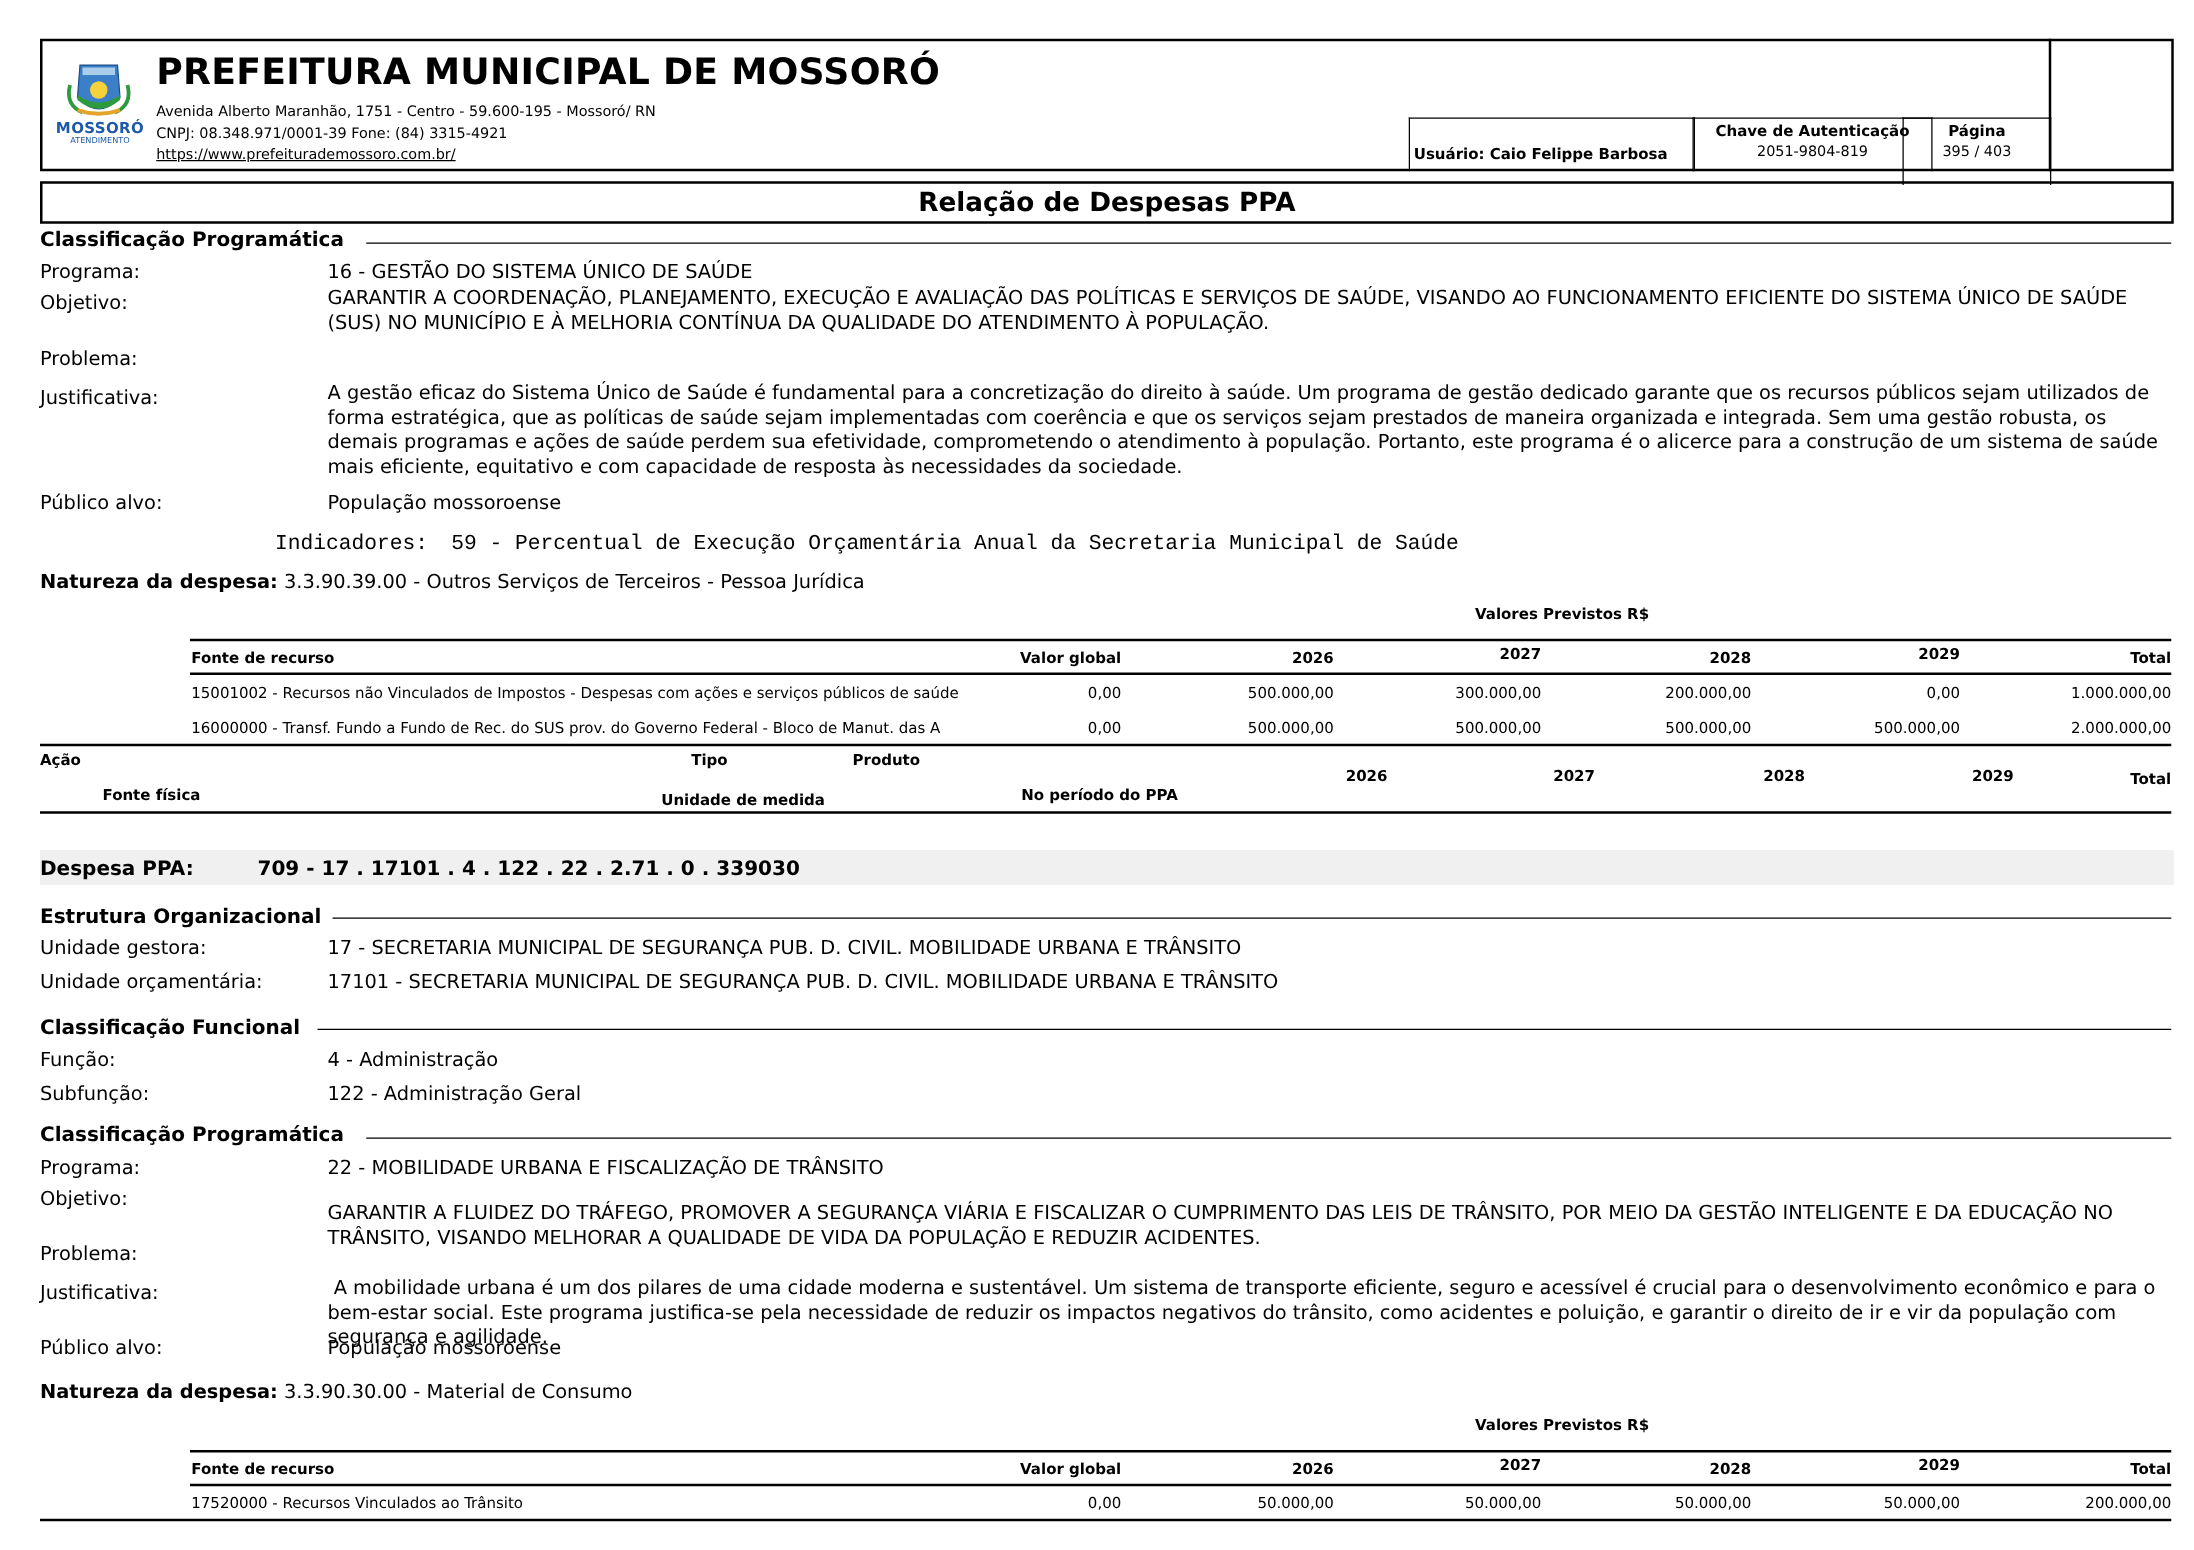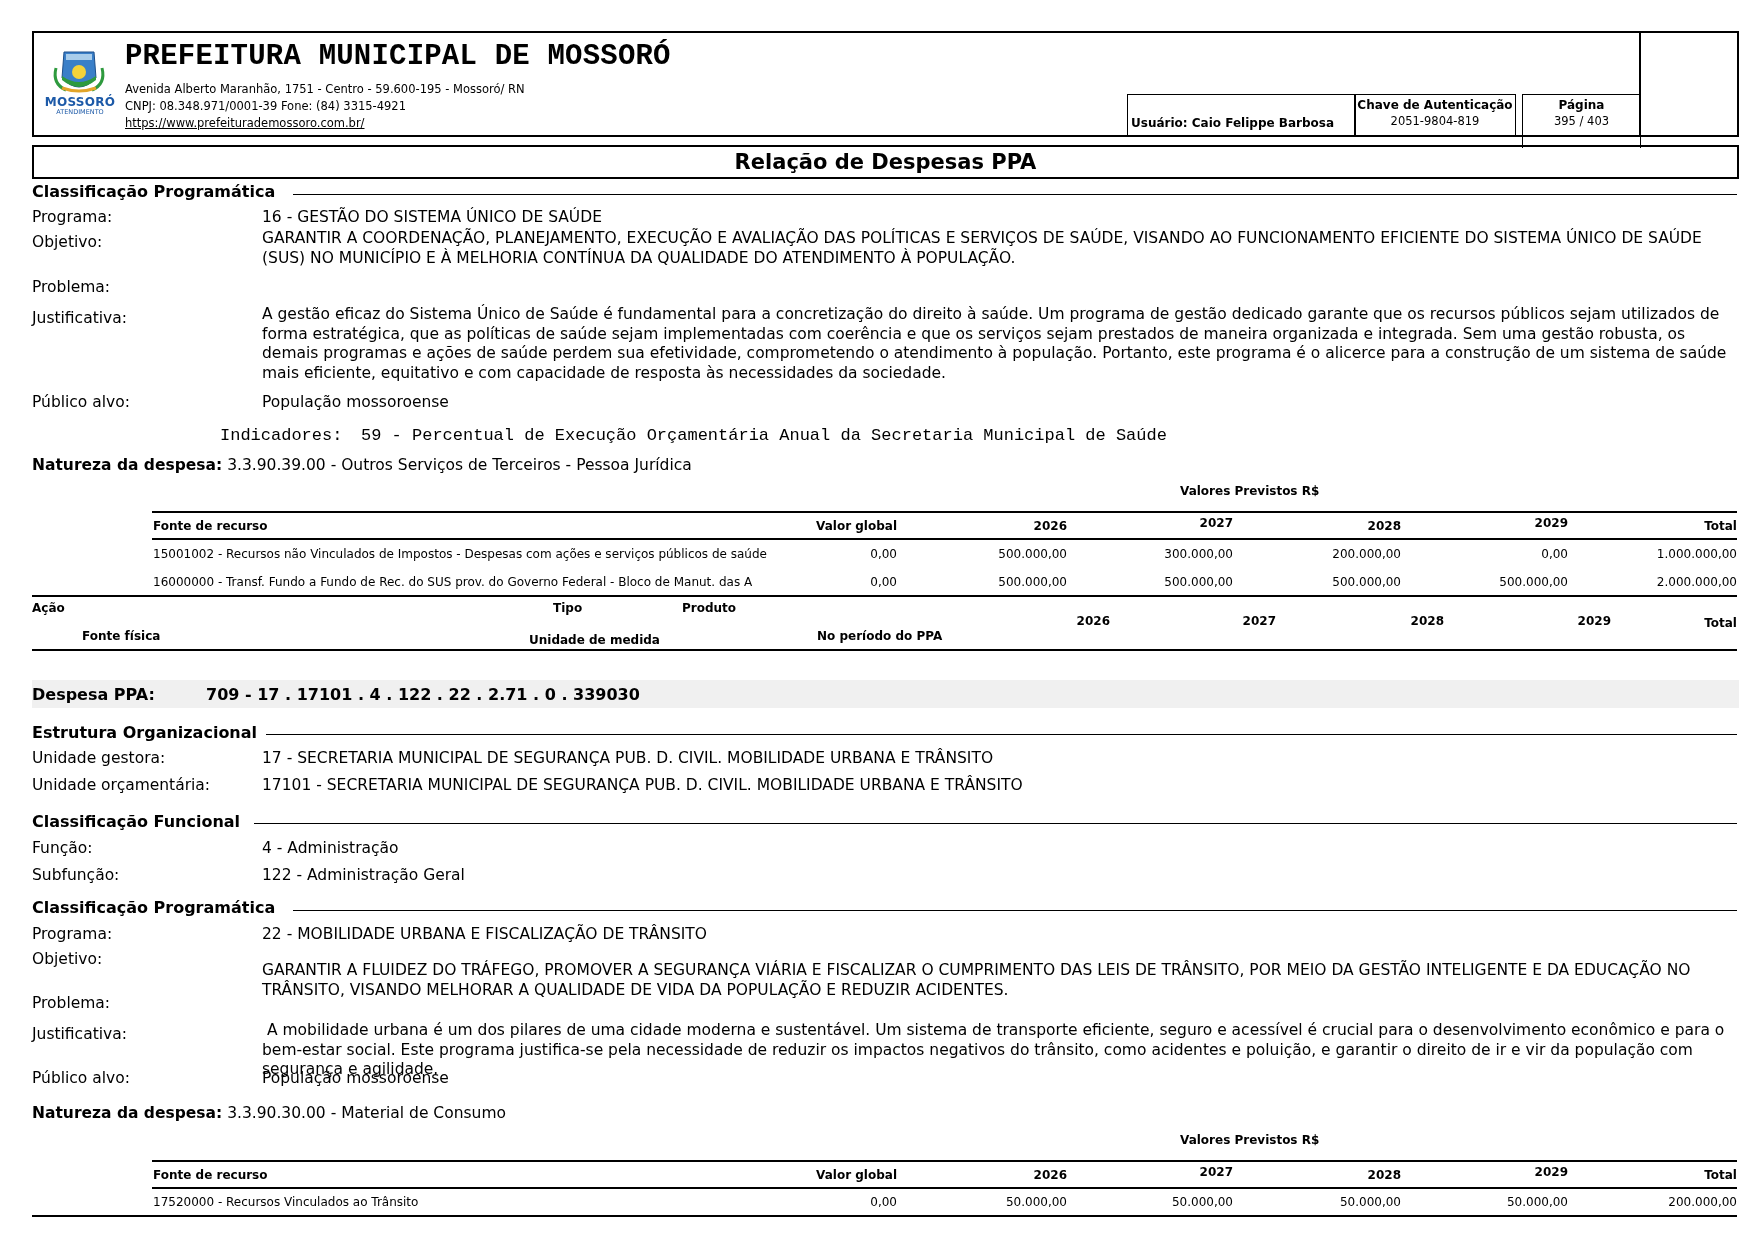--- a/index.html
+++ b/index.html
@@ -3,21 +3,21 @@
 <meta charset="utf-8">
 <style>
   * { box-sizing: border-box; margin: 0; padding: 0; }
   html, body { width: 1755px; height: 1240px; background: #ffffff; overflow: hidden; }
   body { font-family: "DejaVu Sans", "Liberation Sans", sans-serif; color: #000; position: relative; }
   .abs { position: absolute; }
 
   
   .hdr { left: 32px; top: 31px; width: 1707px; height: 106px; border: 2px solid #000; }
   .logo { left: 42px; top: 48px; width: 74px; height: 70px; }
-  .org-title { left: 125px; top: 40px; font-size: 29px; font-weight: bold; letter-spacing: 0.2px; white-space: nowrap; font-family: Liberation Mono, monospace; }
+  .org-title { left: 125px; top: 40px; font-size: 29px; font-weight: bold; letter-spacing: 0.2px; white-space: nowrap; }
   .org-line { left: 125px; font-size: 11.5px; white-space: nowrap; }
   .org-link { color: #000; text-decoration: underline; }
   .info-cell { border: 1.5px solid #000; border-bottom: none; font-size: 11.5px; text-align: center; }
   .hdr-right-div { left: 1639px; top: 31px; width: 2px; height: 106px; background: #000; }
 
   .title-box { left: 32px; top: 145px; width: 1707px; height: 34px; border: 2px solid #000; text-align: center; font-size: 21px; font-weight: bold; line-height: 30px; }
 
   .sec-title { font-size: 16px; font-weight: bold; white-space: nowrap; }
   .sec-rule { height: 1px; background: #000; }
   .lbl { font-size: 15.5px; white-space: nowrap; left: 32px; }
@@ -51,21 +51,21 @@
 <div class="abs org-title">PREFEITURA MUNICIPAL DE MOSSORÓ</div>
 <div class="abs org-line" style="top:82px;">Avenida Alberto Maranhão, 1751 - Centro - 59.600-195 - Mossoró/ RN</div>
 <div class="abs org-line" style="top:99px;">CNPJ: 08.348.971/0001-39 Fone: (84) 3315-4921</div>
 <div class="abs org-line" style="top:116px;">
   <a class="org-link" href="#">https://www.prefeiturademossoro.com.br/</a>
 </div>
 
 <div class="abs info-cell" style="left:1127px;top:94px;width:229px;height:43px;text-align:left;padding-left:3px;">
   <div style="position:absolute;left:3px;top:21px;font-weight:bold;font-size:12px;white-space:nowrap;">Usuário: Caio Felippe Barbosa</div>
 </div>
-<div class="abs info-cell" style="left:1354px;top:94px;width:162px;height:43px;">
+<div class="abs info-cell" style="left:1354px;top:94px;width:192px;height:43px;">
   <div style="margin-top:3px;font-weight:bold;font-size:12px;">Chave de Autenticação</div>
   <div style="margin-top:2px;">2051-9804-819</div>
 </div>
 <div class="abs info-cell" style="left:1522px;top:94px;width:119px;height:54px;">
   <div style="margin-top:3px;font-weight:bold;font-size:12px;">Página</div>
   <div style="margin-top:2px;">395 / 403</div>
 </div>
 <div class="abs hdr-right-div"></div>
 
 <div class="abs title-box">Relação de Despesas PPA</div>

